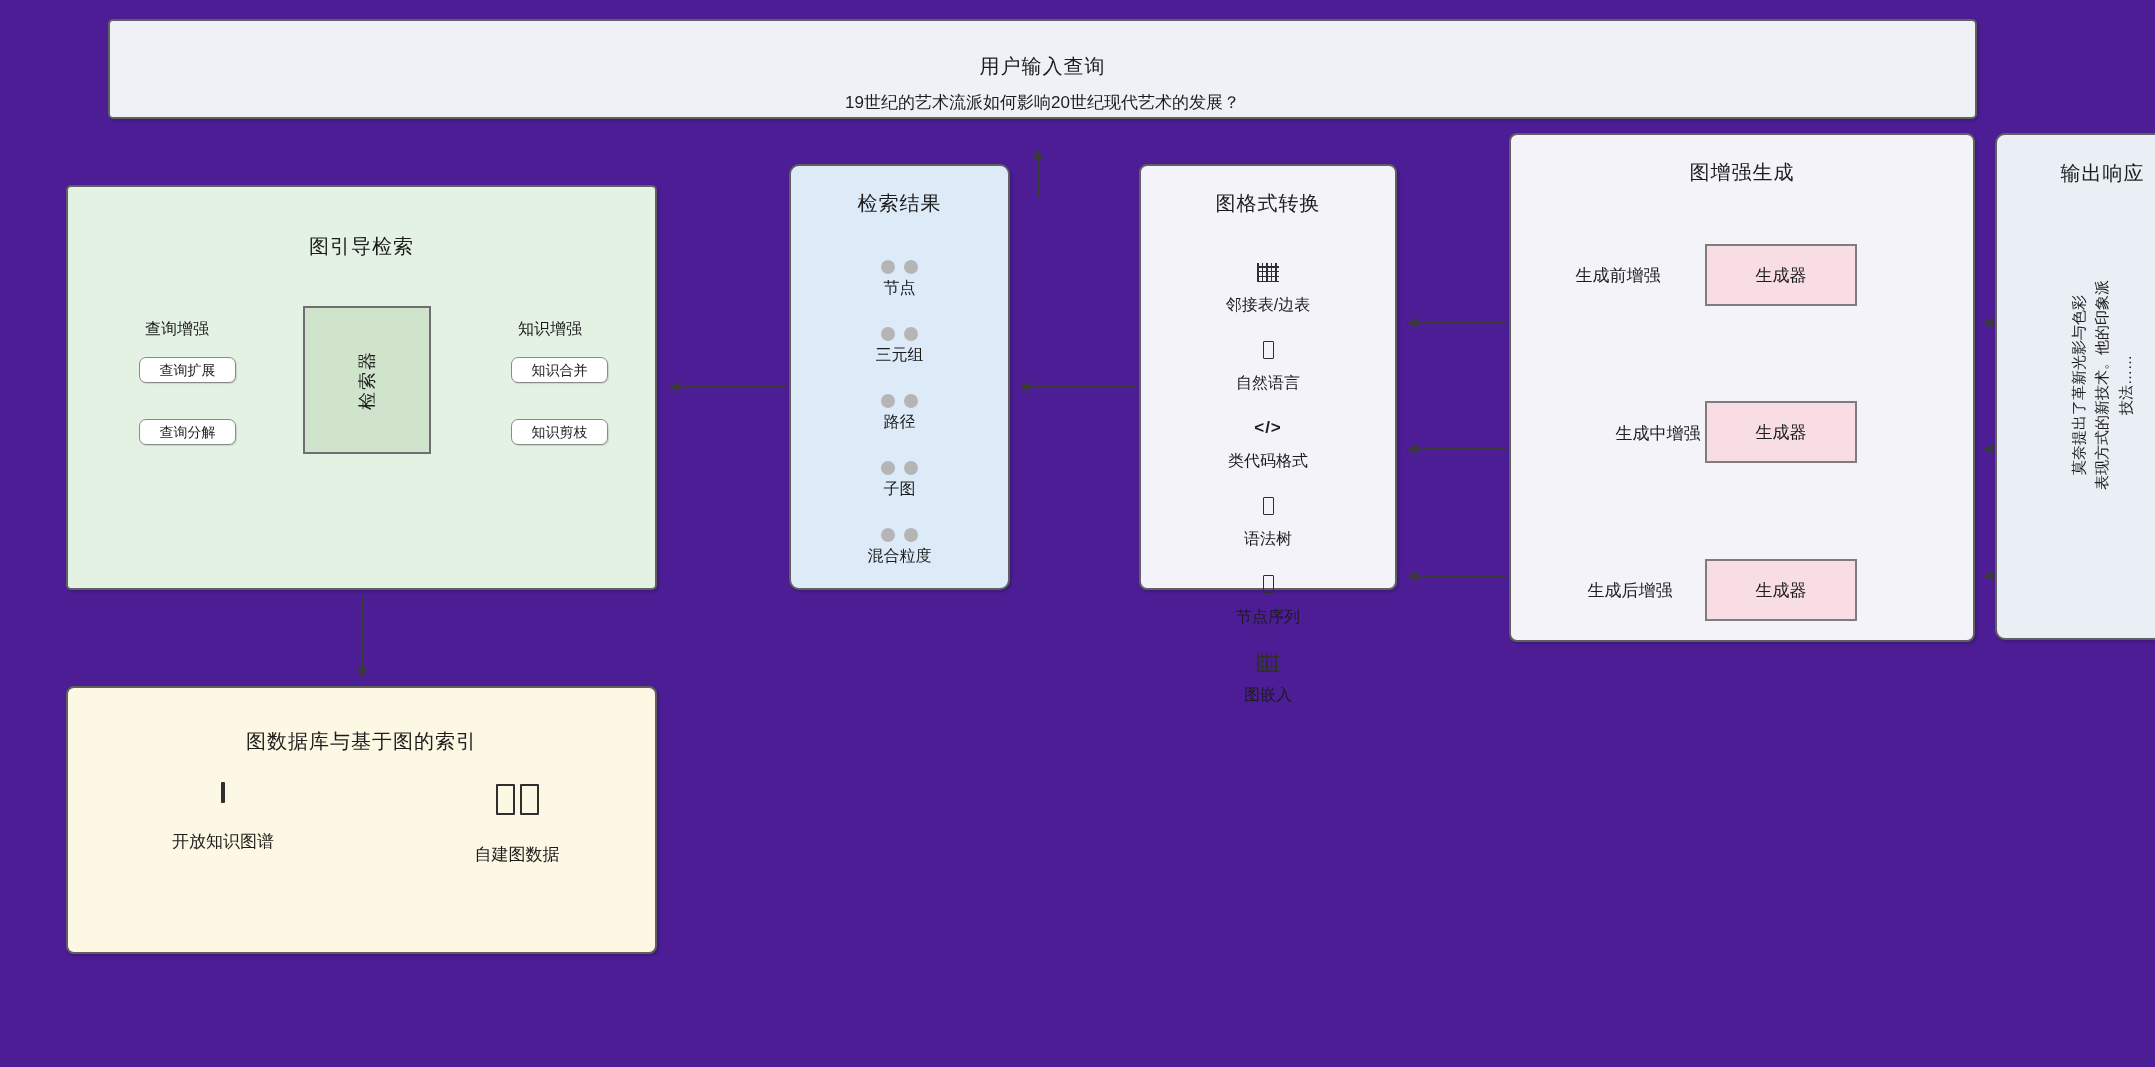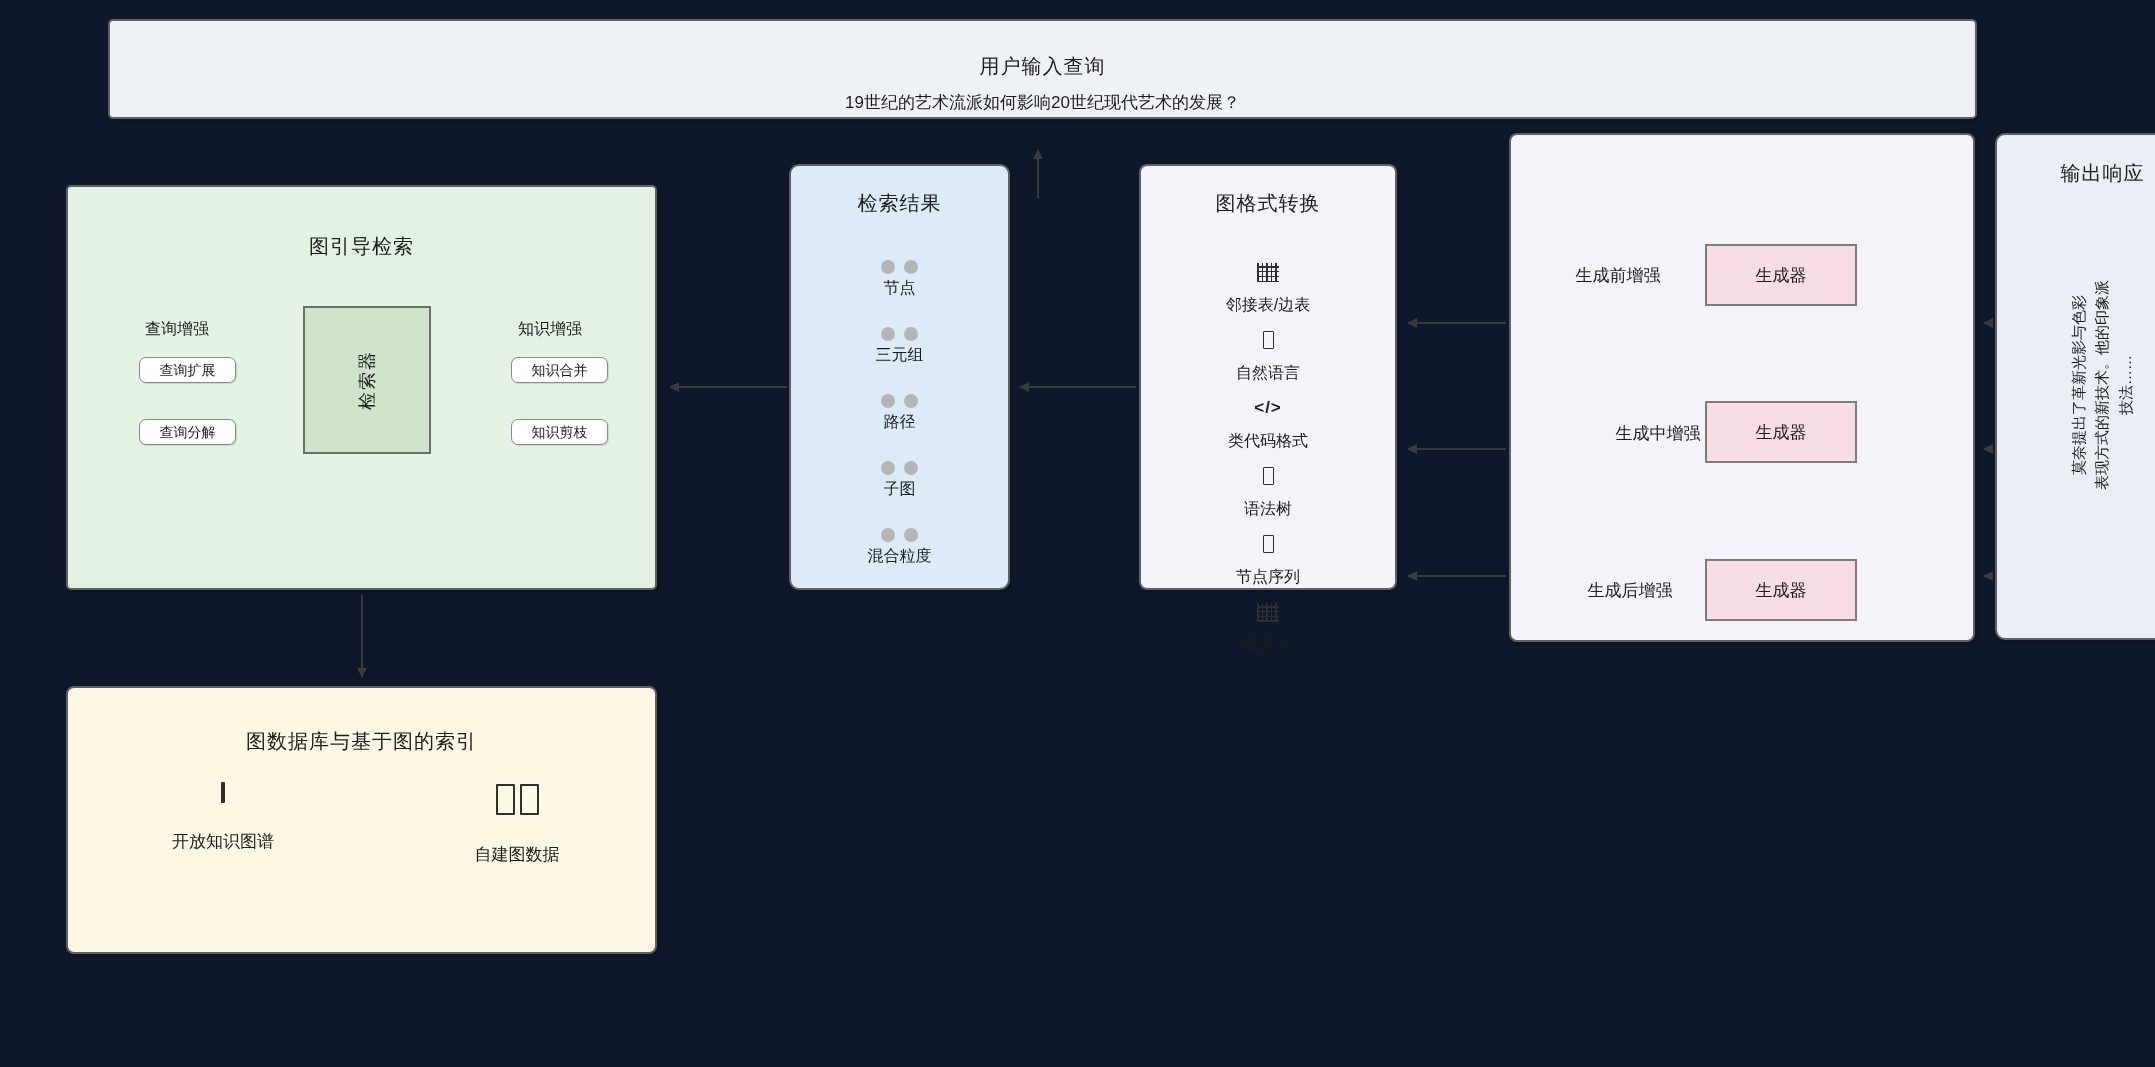--- a/index.html
+++ b/index.html
@@ -1,17 +1,17 @@
 <!DOCTYPE html>
 <html><head>
 <meta charset="utf-8">
 <style>
   html,body{margin:0;padding:0;background:#ffffff;}
   #canvas{
-    position:relative;width:2155px;height:1067px;overflow:hidden;background:#0f172a;
+    position:relative;width:2155px;height:1067px;overflow:hidden;background:#4c1d95;
     font-family:"Liberation Sans","DejaVu Sans",sans-serif;color:#1c1c1c;
   }
   .box{position:absolute;border:2px solid #606060;box-sizing:border-box;
        box-shadow:2px 2px 3px rgba(0,0,0,.18);}
   .box-title{position:absolute;left:0;width:100%;text-align:center;font-size:20px;
              letter-spacing:1px;white-space:nowrap;}
 
   
   #user-query{left:108px;top:19px;width:1869px;height:100px;background:#eef2f7;border-radius:5px;}
   #user-query .box-title{top:32px;}
@@ -36,21 +36,21 @@
            align-items:center;gap:29px;}
   .r-item{display:flex;flex-direction:column;align-items:center;gap:4px;}
   .dots{display:flex;gap:9px;}
   .dots i{width:14px;height:14px;border-radius:50%;background:#b5b5b5;}
   .r-label{font-size:16px;height:20px;line-height:20px;white-space:nowrap;}
 
   
   #format{left:1139px;top:164px;width:258px;height:426px;background:#f4f3f9;border-radius:8px;}
   #format .box-title{top:24px;}
   .f-stack{position:absolute;left:0;top:96px;width:100%;display:flex;flex-direction:column;
-           align-items:center;gap:15px;}
+           align-items:center;gap:25px;}
   .f-item{display:flex;flex-direction:column;align-items:center;gap:13px;}
   .f-label{font-size:16px;height:20px;line-height:20px;white-space:nowrap;}
   .icon-slot{height:20px;display:flex;align-items:center;justify-content:center;}
   .grid-icon{width:22px;height:19px;
     background:
       repeating-linear-gradient(90deg,#2f2f2f 0 1.5px,transparent 1.5px 4.6px),
       repeating-linear-gradient(0deg,#2f2f2f 0 1.5px,transparent 1.5px 4.8px);}
   .tofu{width:9px;height:16px;border:1.5px solid #2f2f2f;border-radius:1px;}
   .code-glyph{font-size:17px;font-weight:bold;letter-spacing:1px;}
 
@@ -180,20 +180,21 @@
       <div class="f-item">
         <span class="icon-slot">
             <span class="grid-icon"></span>
           </span>
         <span class="f-label">图嵌入</span>
       </div>
     </div>
   </div>
 
   <div class="box" id="generation">
+    <div class="box-title">图增强生成</div>
     <div class="gen-label" style="top:129px;">生成前增强</div>
     <div class="generator" style="top:109px;">生成器</div>
     <div class="gen-label" style="top:287px;padding-left:40px;">生成中增强</div>
     <div class="generator" style="top:266px;">生成器</div>
     <div class="gen-label" style="top:444px;margin-left:12px;">生成后增强</div>
     <div class="generator" style="top:424px;">生成器</div>
   </div>
 
   <div class="box" id="output">
     <div class="box-title">输出响应</div>

